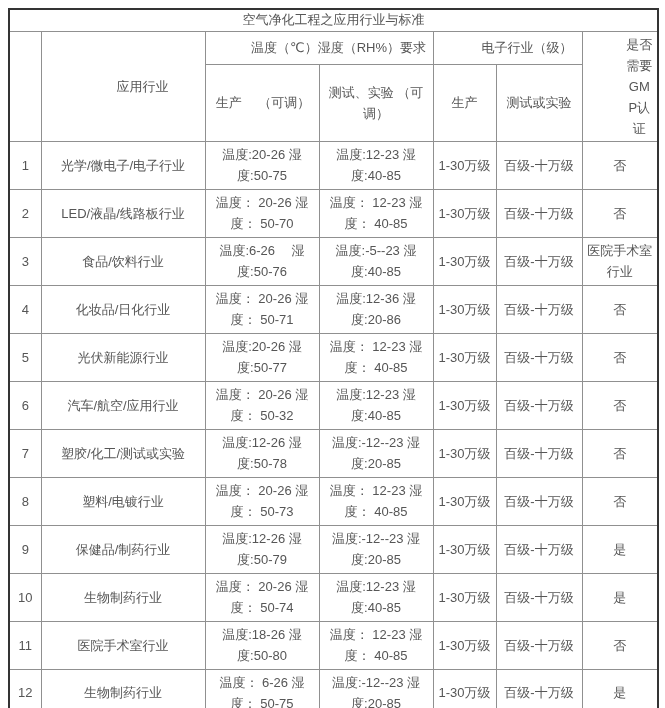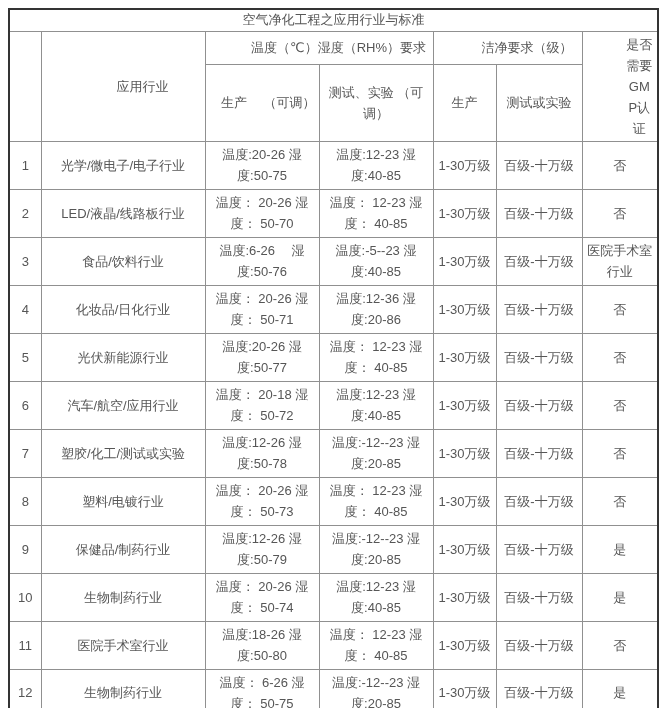--- a/index.html
+++ b/index.html
@@ -65,25 +65,25 @@
         <col class="col-gmp">
     </colgroup>
     <tbody>
       <tr class="title-row">
         <td colspan="7">空气净化工程之应用行业与标准</td>
       </tr>
       <tr class="group-header-row">
         <th rowspan="2">序号</th>
         <th rowspan="2">应用行业</th>
         <th colspan="2">温度（℃）湿度（RH%）要求</th>
-        <th colspan="2">洁净要求（级）</th>
+        <th colspan="2">电子行业（级）</th>
         <th rowspan="2">是否需要GMP认证</th>
       </tr>
       <tr class="sub-header-row">
-        <th style="text-align:right; padding-left:5px;">生产　 （可调）</th>
+        <th style="text-align:center; padding-left:5px;">生产　 （可调）</th>
         <th>测试、实验 （可调）</th>
         <th>生产</th>
         <th>测试或实验</th>
       </tr>
 
   <tr class="data-row">
     <td>1</td>
     <td>光学/微电子/电子行业</td>
     <td>温度:20-26  湿度:50-75</td>
     <td>温度:12-23  湿度:40-85</td>
@@ -128,21 +128,21 @@
     <td>温度:20-26  湿度:50-77</td>
     <td>温度： 12-23 湿度： 40-85</td>
     <td>1-30万级</td>
     <td>百级-十万级</td>
     <td>否</td>
   </tr>
 
   <tr class="data-row">
     <td>6</td>
     <td>汽车/航空/应用行业</td>
-    <td>温度： 20-18 湿度： 50-72</td>
+    <td>温度： 20-26 湿度： 50-32</td>
     <td>温度:12-23  湿度:40-85</td>
     <td>1-30万级</td>
     <td>百级-十万级</td>
     <td>否</td>
   </tr>
 
   <tr class="data-row">
     <td>7</td>
     <td>塑胶/化工/测试或实验</td>
     <td>温度:12-26  湿度:50-78</td>

